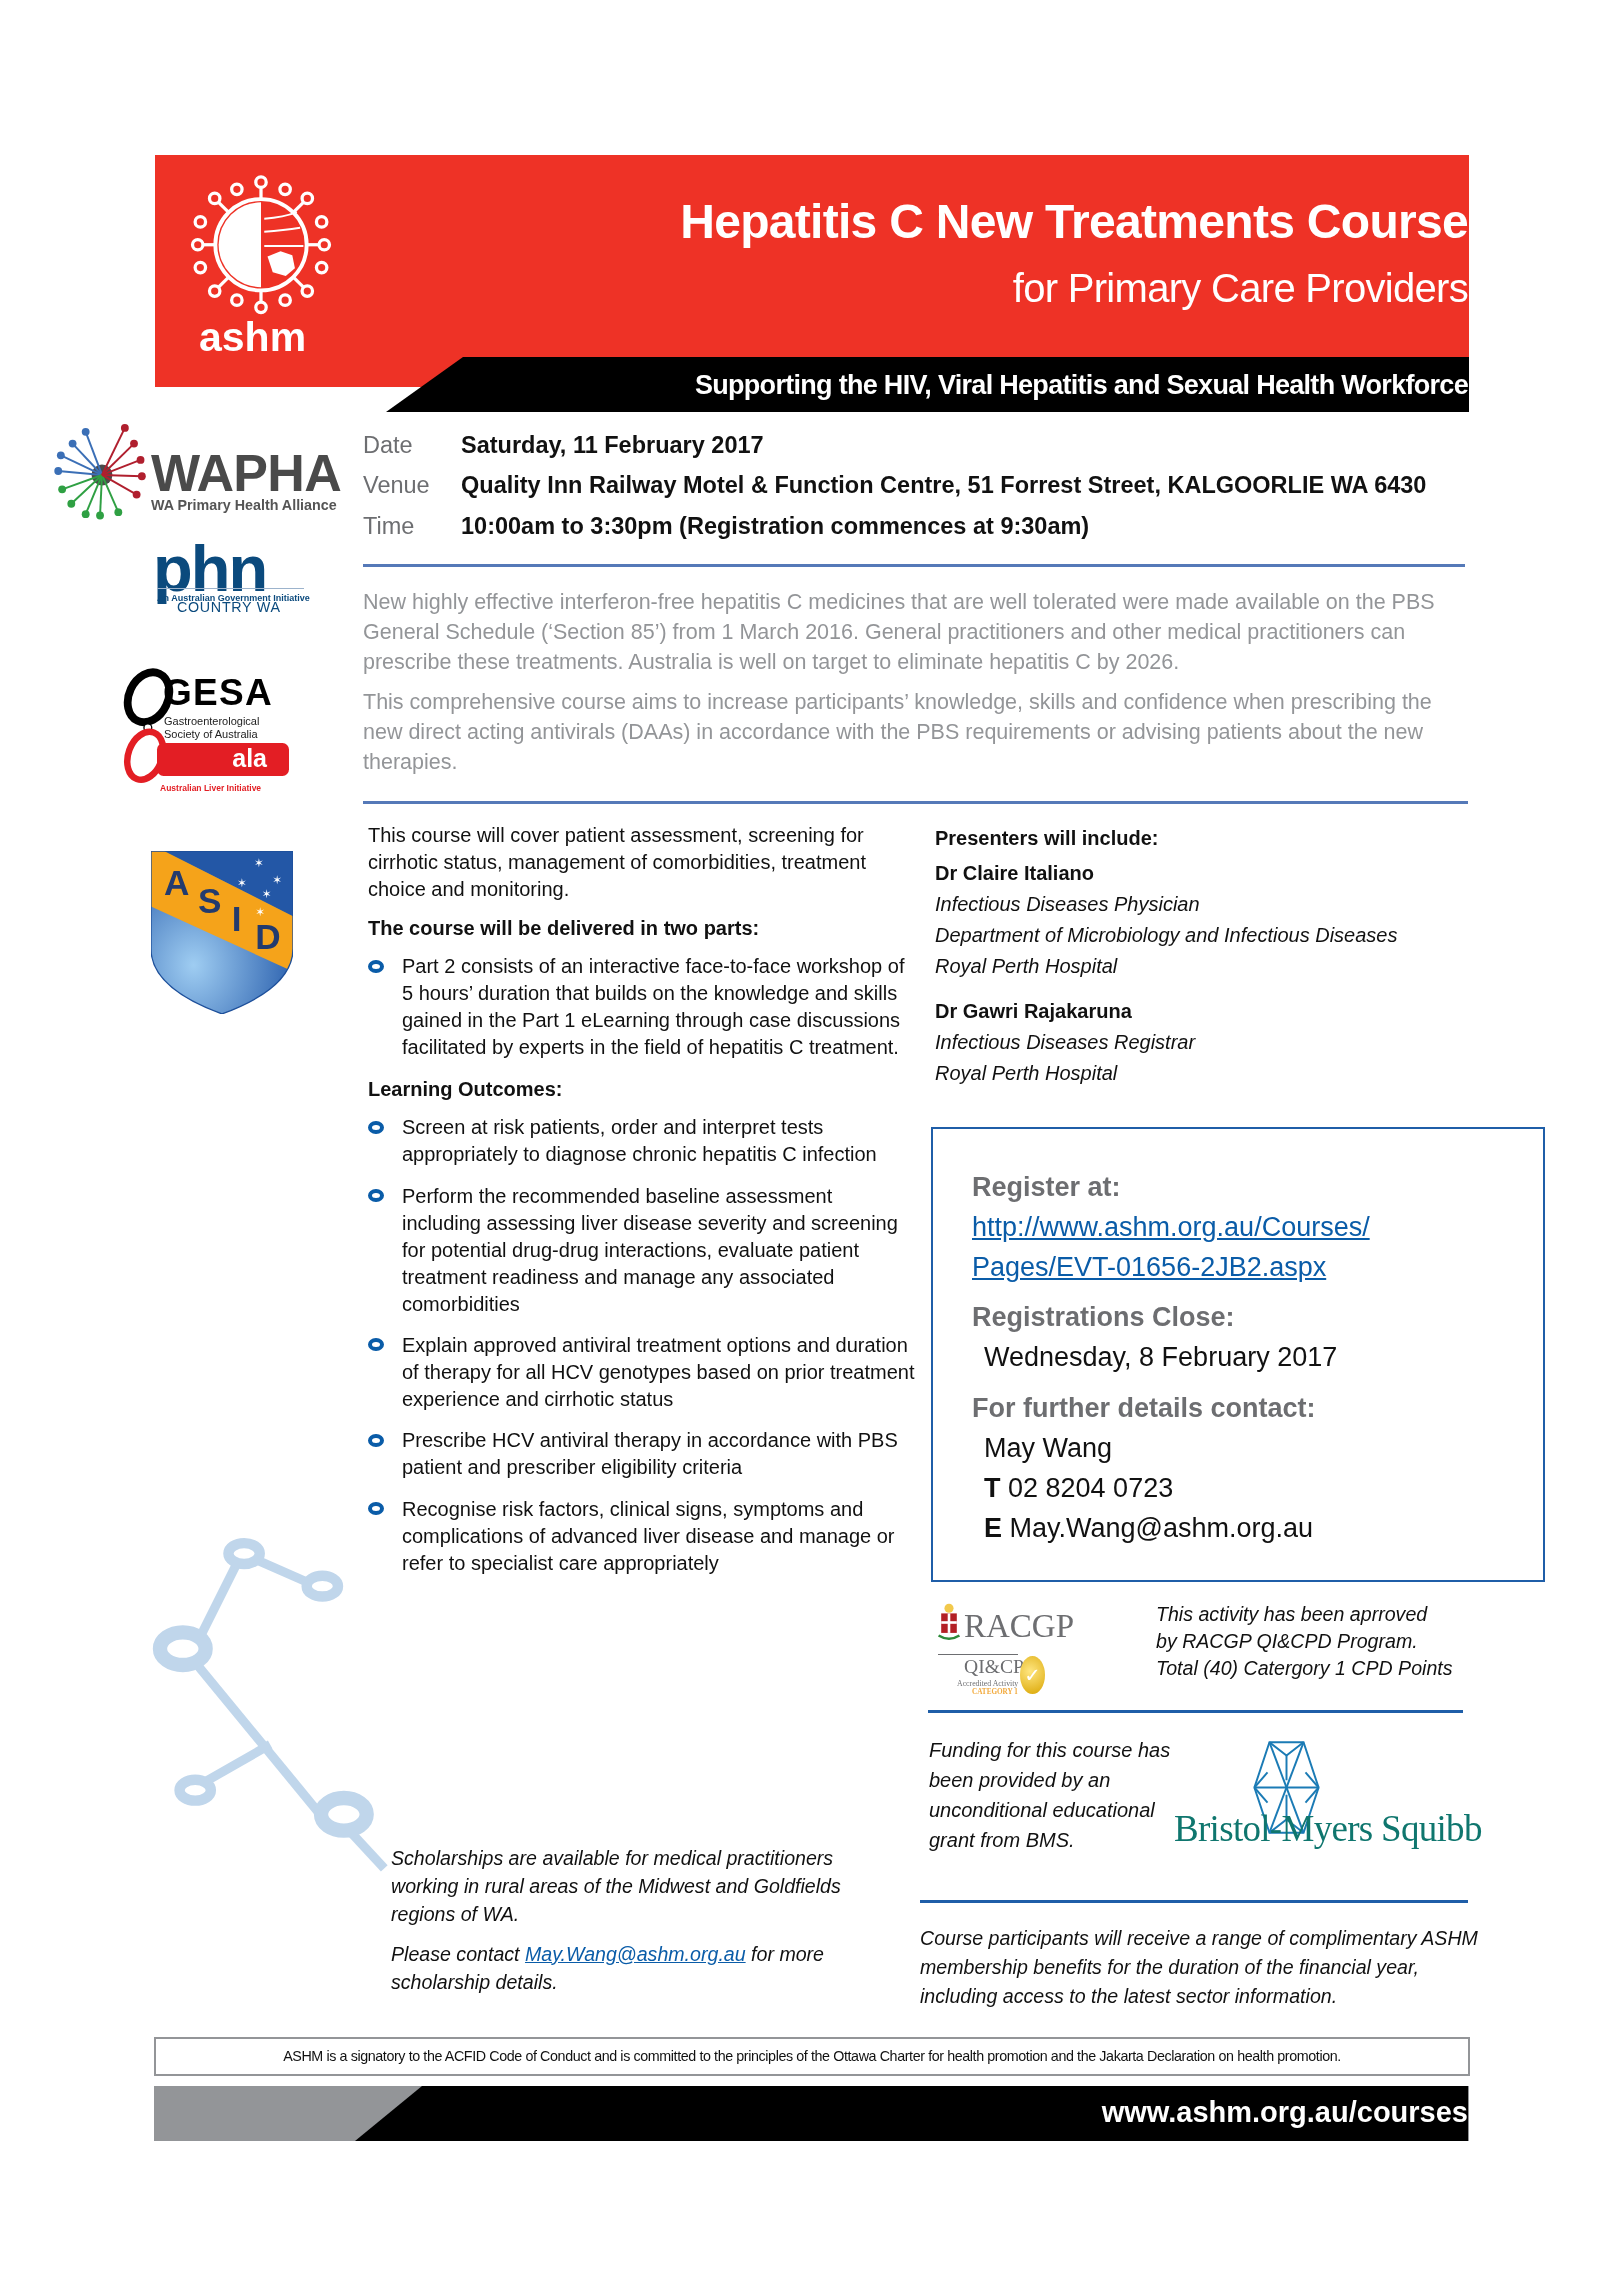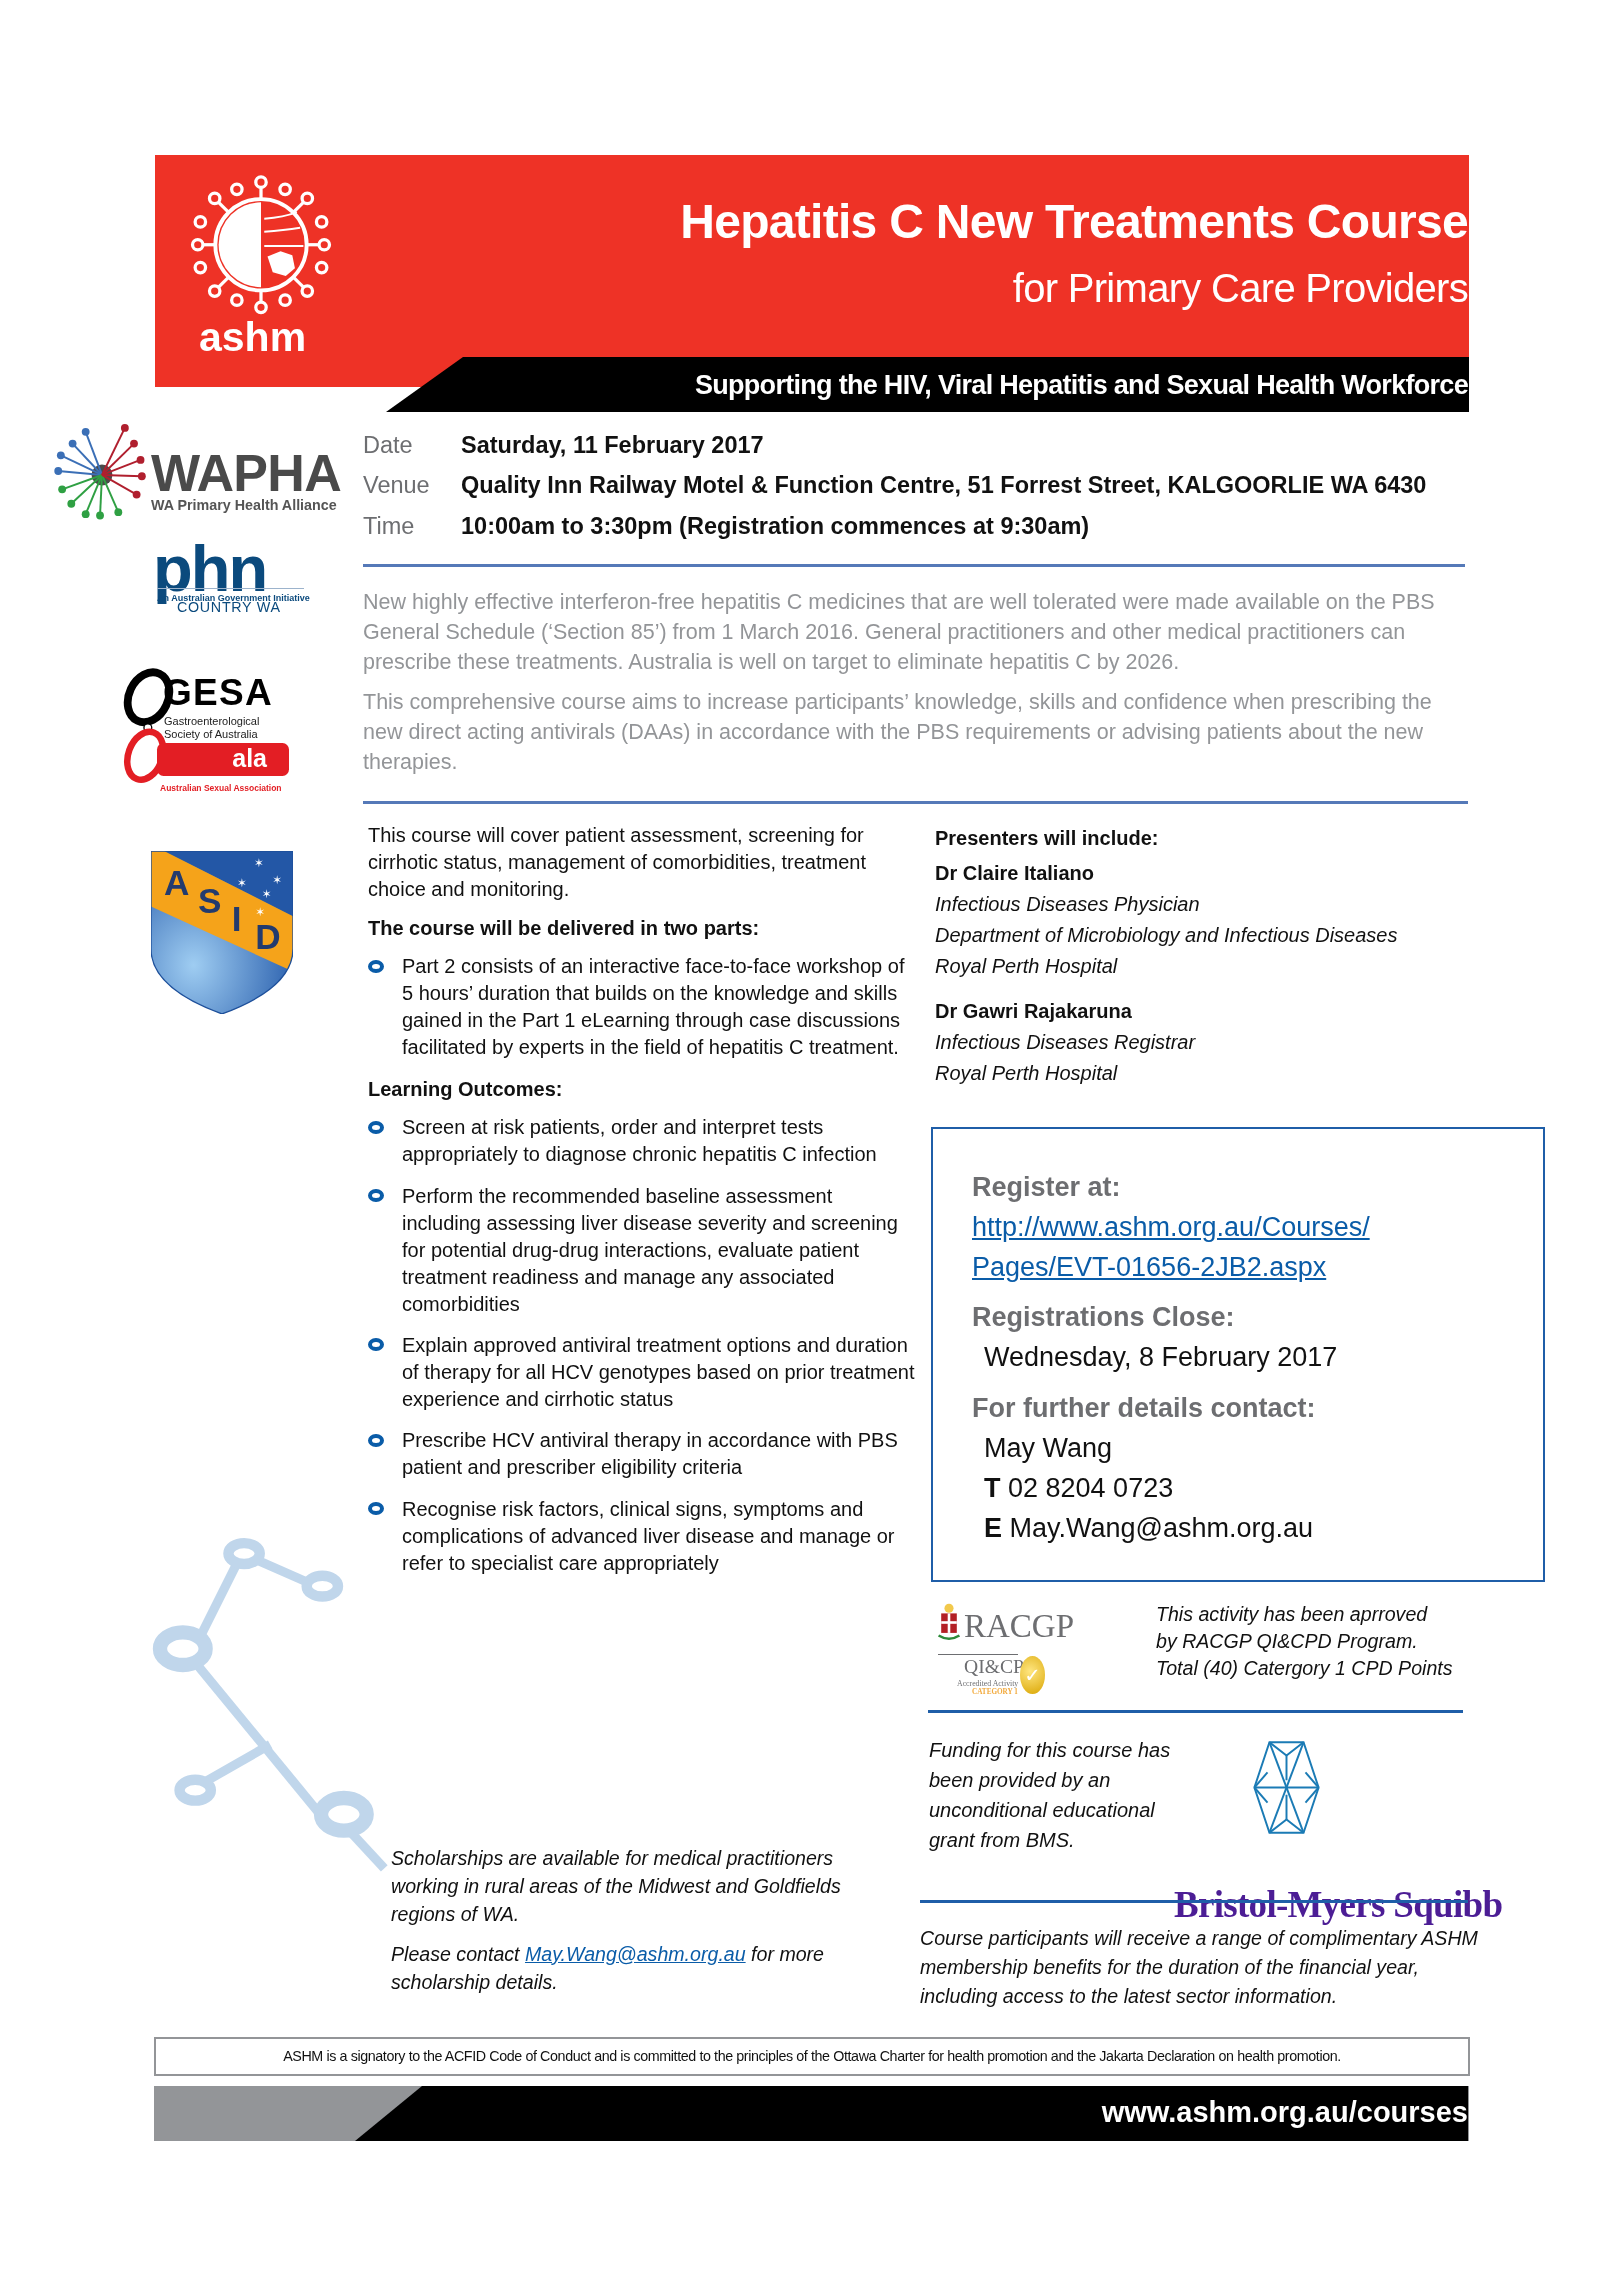--- a/index.html
+++ b/index.html
@@ -47,21 +47,21 @@
   .rightcol .h { font-weight: bold; }
   .rightcol .it { font-style: italic; }
   .regbox { left: 931px; top: 1127px; width: 614px; height: 455px; border: 2px solid #1f5ea8; padding: 38px 0 0 39px; }
   .regbox .lbl { color: #6d6e71; font-weight: bold; font-size: 27px; line-height: 40px; }
   .regbox .val { color: #111; font-size: 27px; line-height: 40px; margin-left: 12px; }
   .regbox .lnk { color: #0a5ca8; text-decoration: underline; font-size: 27px; line-height: 40px; }
   .regbox .gap { height: 10.4px; }
   .racgp-txt { left: 1156px; top: 1601px; width: 326px; font-style: italic; font-size: 19.6px; line-height: 27px; color: #111; }
   .rule-blue { height: 3.3px; background: #1f5ea8; }
   .fund-txt { left: 929px; top: 1735px; width: 261px; font-style: italic; font-size: 20px; line-height: 30px; color: #111; }
-  .bms-name { left: 1174px; top: 1883px; font-family: "Liberation Serif", serif; font-size: 37px; color: #4c1d95; letter-spacing: -0.7px; font-weight: bold; }
+  .bms-name { left: 1174px; top: 1807px; font-family: "Liberation Serif", serif; font-size: 37px; color: #0f766e; letter-spacing: -0.7px; }
   .member-txt { left: 920px; top: 1924px; width: 574px; font-style: italic; font-size: 19.6px; line-height: 29px; color: #111; }
 
   
   .acfid { left: 154px; top: 2037px; width: 1316px; height: 39px; border: 2px solid #939598; font-size: 14.3px; text-align: center; line-height: 35px; color: #111; letter-spacing: -0.4px; }
   .foot-gray { left: 154px; top: 2086px; width: 1315px; height: 55px; background: #939598; }
   .foot-black { left: 355px; top: 2086px; width: 1113px; height: 55px; background: #000; clip-path: polygon(67px 0, 100% 0, 100% 100%, 0 100%); }
   .foot-url { right: 155px; top: 2096px; width: 522px; text-align: right; color: #fff; font-weight: bold; font-size: 29px; }
 </style>
 </head>
 <body>
@@ -158,21 +158,21 @@
 
 <svg class="abs" style="left:119px;top:668px;width:59px;height:117px" viewBox="0 0 90 180">
   <ellipse cx="45" cy="45" rx="30" ry="40" fill="none" stroke="#000" stroke-width="12" transform="rotate(25 45 45)"></ellipse>
   <circle cx="44" cy="92" r="6" fill="#fff" stroke="#000" stroke-width="2"></circle>
   <ellipse cx="40" cy="135" rx="26" ry="38" fill="none" stroke="#e31e24" stroke-width="10" transform="rotate(20 40 135)"></ellipse>
 </svg>
 <div class="abs" style="left:163px;top:672px;font-size:37px;font-weight:bold;color:#000;letter-spacing:1.3px">GESA</div>
 <div class="abs" style="left:164px;top:715px;font-size:11px;color:#222;line-height:13px">Gastroenterological</div>
 <div class="abs" style="left:164px;top:728px;font-size:11px;color:#222;line-height:13px">Society of Australia</div>
 <div class="abs" style="left:157px;top:743px;width:132px;height:33px;background:#e31e24;border-radius:6.5px;color:#fff;font-weight:bold;font-size:25px;text-align:right;padding-right:22px;line-height:31px">ala</div>
-<div class="abs" style="left:160px;top:783px;font-size:8.5px;font-weight:bold;color:#e31e24">Australian Sexual Association</div>
+<div class="abs" style="left:160px;top:783px;font-size:8.5px;font-weight:bold;color:#e31e24">Australian Liver Initiative</div>
 
 <svg class="abs" style="left:151px;top:851px;width:142px;height:163px" viewBox="0 0 218 250">
   <defs>
     <clipPath id="shield">
         <path d="M0 0 H218 V150 Q218 210 109 250 Q0 210 0 150 Z"></path>
       </clipPath>
     <radialGradient id="sg" cx="0.3" cy="0.7" r="0.7">
         <stop offset="0" stop-color="#9fcdf2"></stop>
         <stop offset="1" stop-color="#2f64b0"></stop>
       </radialGradient>

